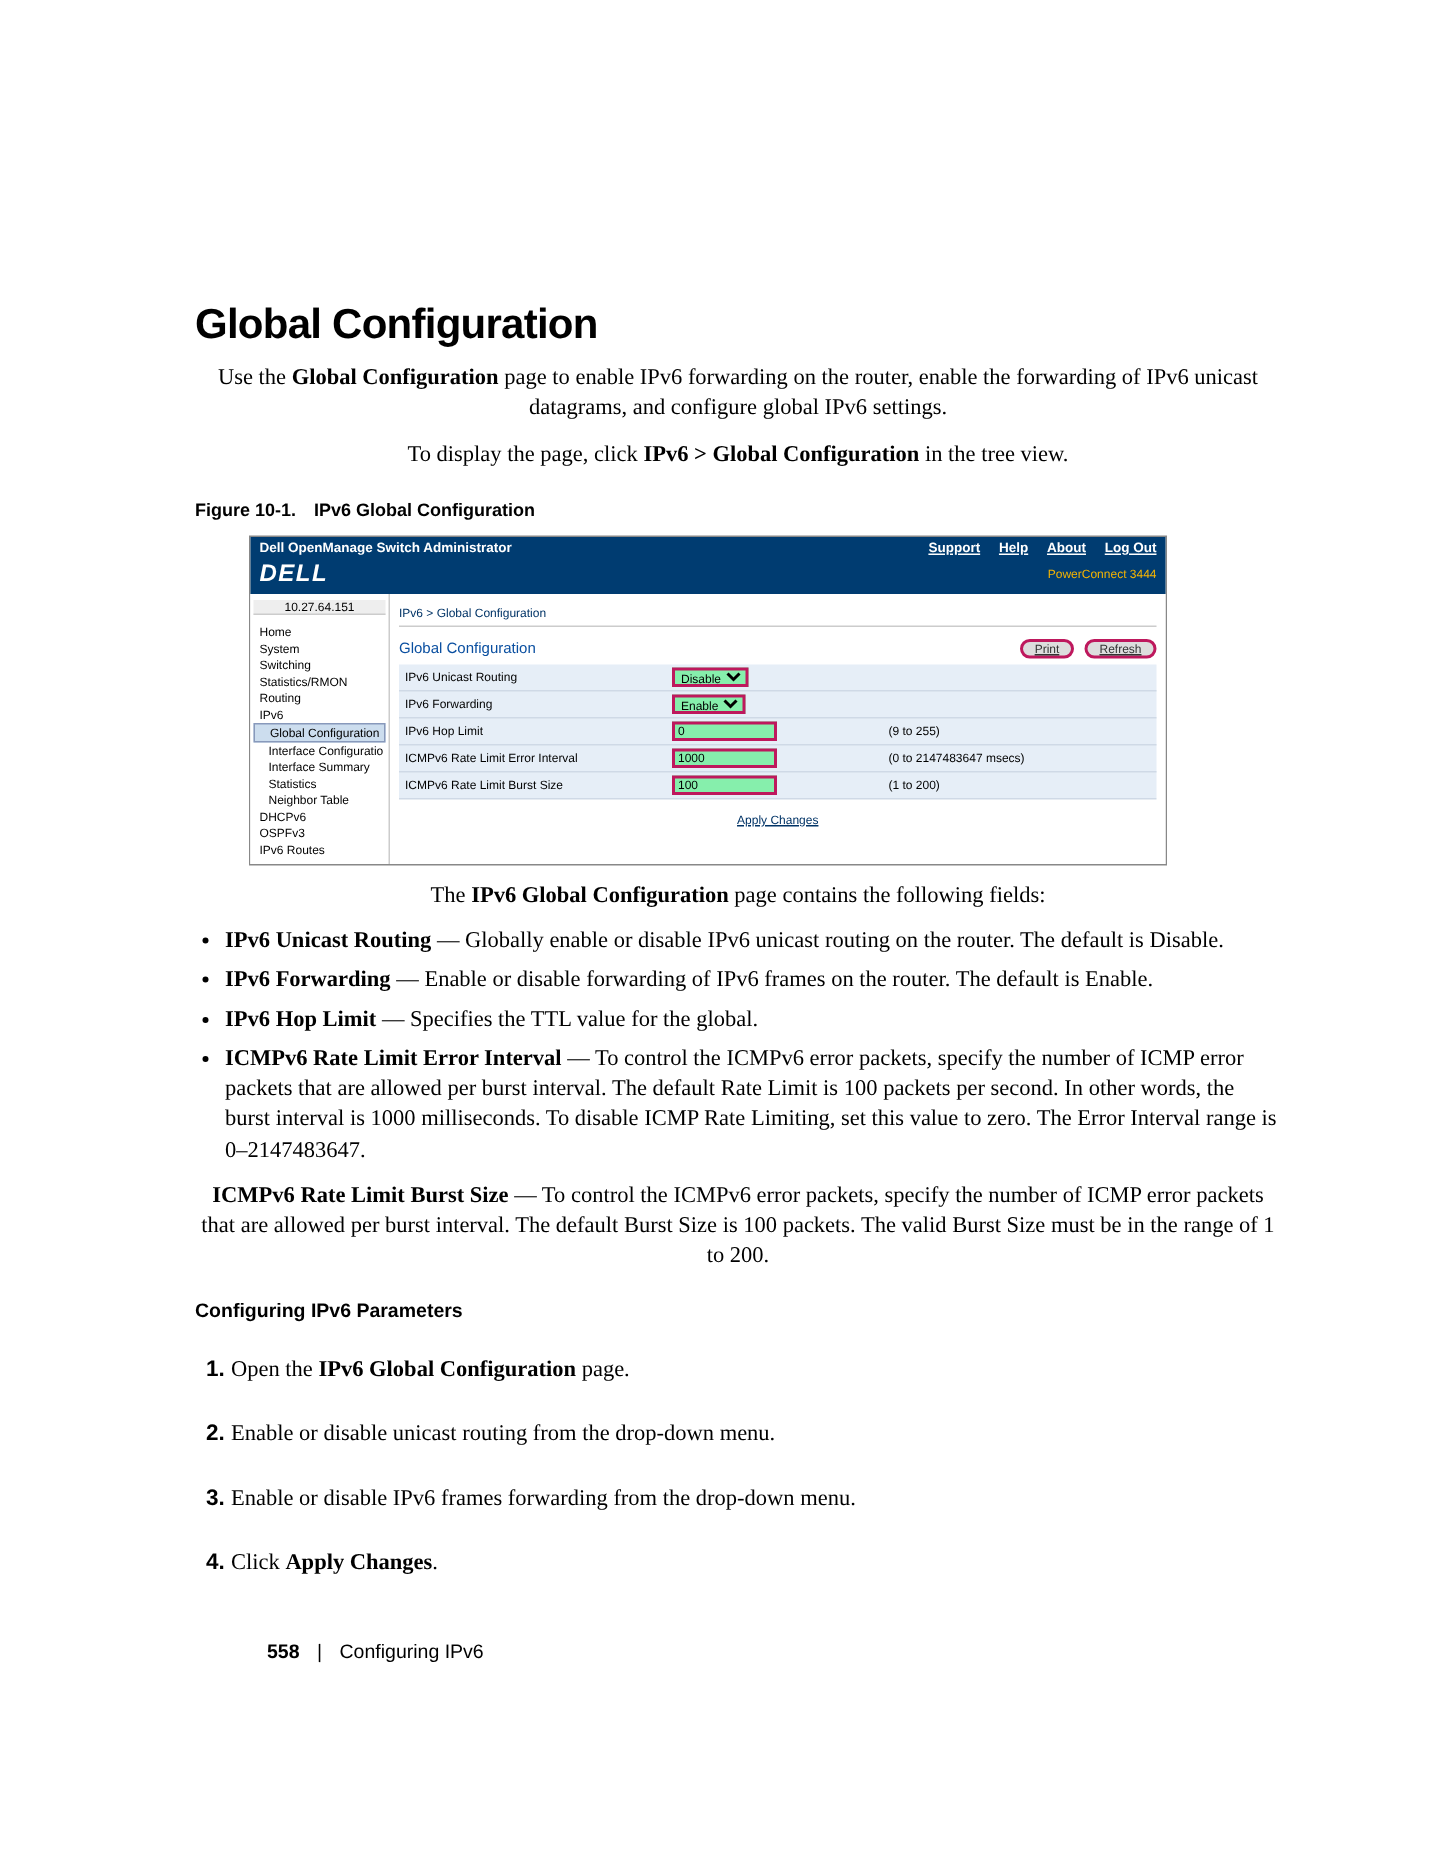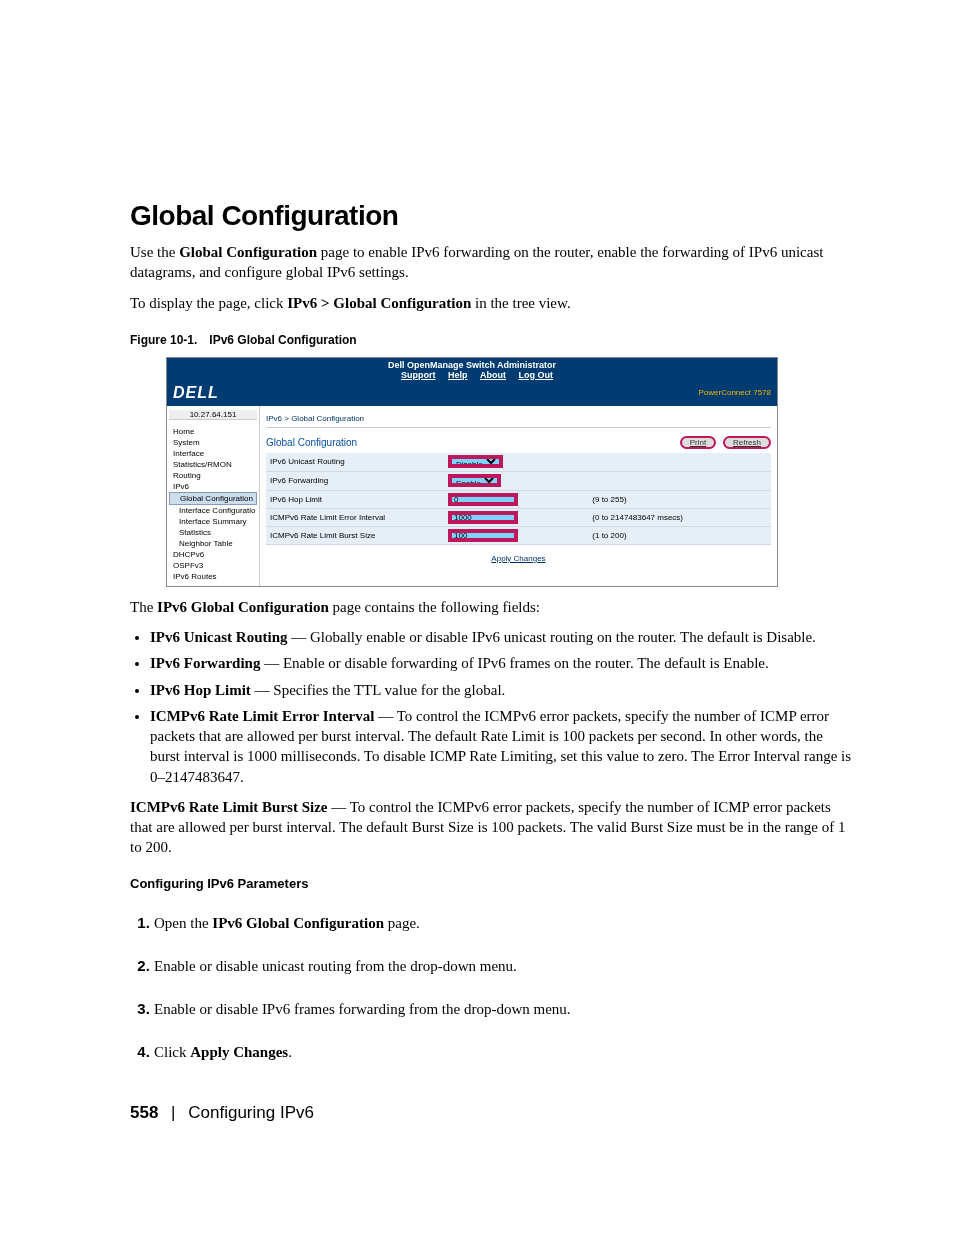--- a/index.html
+++ b/index.html
@@ -12,42 +12,43 @@
     width: 954px;
     box-sizing: border-box;
   }
   h1 {
     font-family: Arial, Helvetica, sans-serif;
     font-weight: bold;
     font-size: 28px;
     margin: 140px 0 10px 0;
     letter-spacing: -0.5px;
   }
-  p { margin: 6px 0 10px 0; line-height: 1.35; }
+  p { margin: 6px 0 10px 0; line-height: 1.35; text-align: center; }
   .figcap {
     font-family: Arial, Helvetica, sans-serif;
     font-weight: bold;
     font-size: 12px;
     margin: 20px 0 10px 0;
   }
   ul.bullets { margin: 4px 0 10px 20px; padding: 0; list-style: disc; }
   ul.bullets li { margin: 6px 0; line-height: 1.35; }
   ol.steps { margin: 4px 0 10px 24px; padding: 0; }
   ol.steps li { margin: 21px 0; line-height: 1.4; }
   ol.steps li::marker { font-weight: bold; font-family: Arial, sans-serif; }
   .subhead {
     font-family: Arial, Helvetica, sans-serif;
     font-weight: bold;
     font-size: 13px;
     margin: 18px 0 8px 0;
   }
   .footer {
     margin-top: 40px;
-    font-size: 17px;
-    font-family: Arial, Helvetica, sans-serif;
+    font-size: 13px;
+    font-family: Arial, Helvetica, sans-serif;
+    margin-left: 48px;
   }
   .footer .pn { font-weight: bold; }
   .footer .sep { margin: 0 8px; color: #000; }
 
   
   .shot {
     border: 1px solid #888;
     width: 610px;
     font-family: Tahoma, Arial, sans-serif;
     font-size: 9px;
@@ -57,21 +58,20 @@
   }
   .shot .titlebar {
     background: #003c71;
     color: #fff;
     font-weight: bold;
     font-size: 9px;
     display: flex;
     justify-content: space-between;
     align-items: center;
     padding: 2px 6px;
-    flex-direction: column;
   }
   .shot .titlebar .links span { margin-left: 10px; text-decoration: underline; cursor: pointer; }
   .shot .brandrow {
     background: #003c71;
     color: #fff;
     padding: 2px 6px 4px 6px;
     display: flex;
     justify-content: space-between;
     align-items: center;
     gap: 47px;
@@ -128,22 +128,22 @@
   .shot table.form { width: 100%; border-collapse: collapse; font-size: 8px; }
   .shot table.form td {
     background: #e6eef7;
     border-bottom: 1px solid #cfd9e6;
     padding: 2px 4px;
   }
   .shot table.form td.lbl { width: 170px; }
   .shot .sel, .shot .txt {
     font-size: 8px;
     font-family: Tahoma, Arial, sans-serif;
-    border: 4px solid #be185d;
-    background: #7dd3fc;
+    border: 2px solid #be185d;
+    background: #86efac;
     height: 13px;
     box-sizing: border-box;
   }
   .shot .txt { width: 70px; padding: 0 2px; }
   .shot .hint { font-size: 8px; color: #000; }
   .shot .apply {
     text-align: center;
     padding: 8px 0 10px 0;
   }
   .shot .apply a {
@@ -173,28 +173,28 @@
     <span>Dell OpenManage Switch Administrator</span>
     <span class="links">
       <span>Support</span>
       <span>Help</span>
       <span>About</span>
       <span>Log Out</span>
     </span>
   </div>
   <div class="brandrow">
     <span class="logo">DELL</span>
-    <span class="device">PowerConnect 7578</span>
+    <span class="device">PowerConnect 3444</span>
   </div>
   <div class="bodyrow">
     <div class="side">
       <div class="ip">10.27.64.151</div>
       <div class="node">Home</div>
       <div class="node">System</div>
-      <div class="node">Interface</div>
+      <div class="node">Switching</div>
       <div class="node">Statistics/RMON</div>
       <div class="node">Routing</div>
       <div class="node">IPv6</div>
       <div class="node lvl1 sel">Global Configuration</div>
       <div class="node lvl1">Interface Configuratio</div>
       <div class="node lvl1">Interface Summary</div>
       <div class="node lvl1">Statistics</div>
       <div class="node lvl1">Neighbor Table</div>
       <div class="node">DHCPv6</div>
       <div class="node">OSPFv3</div>

